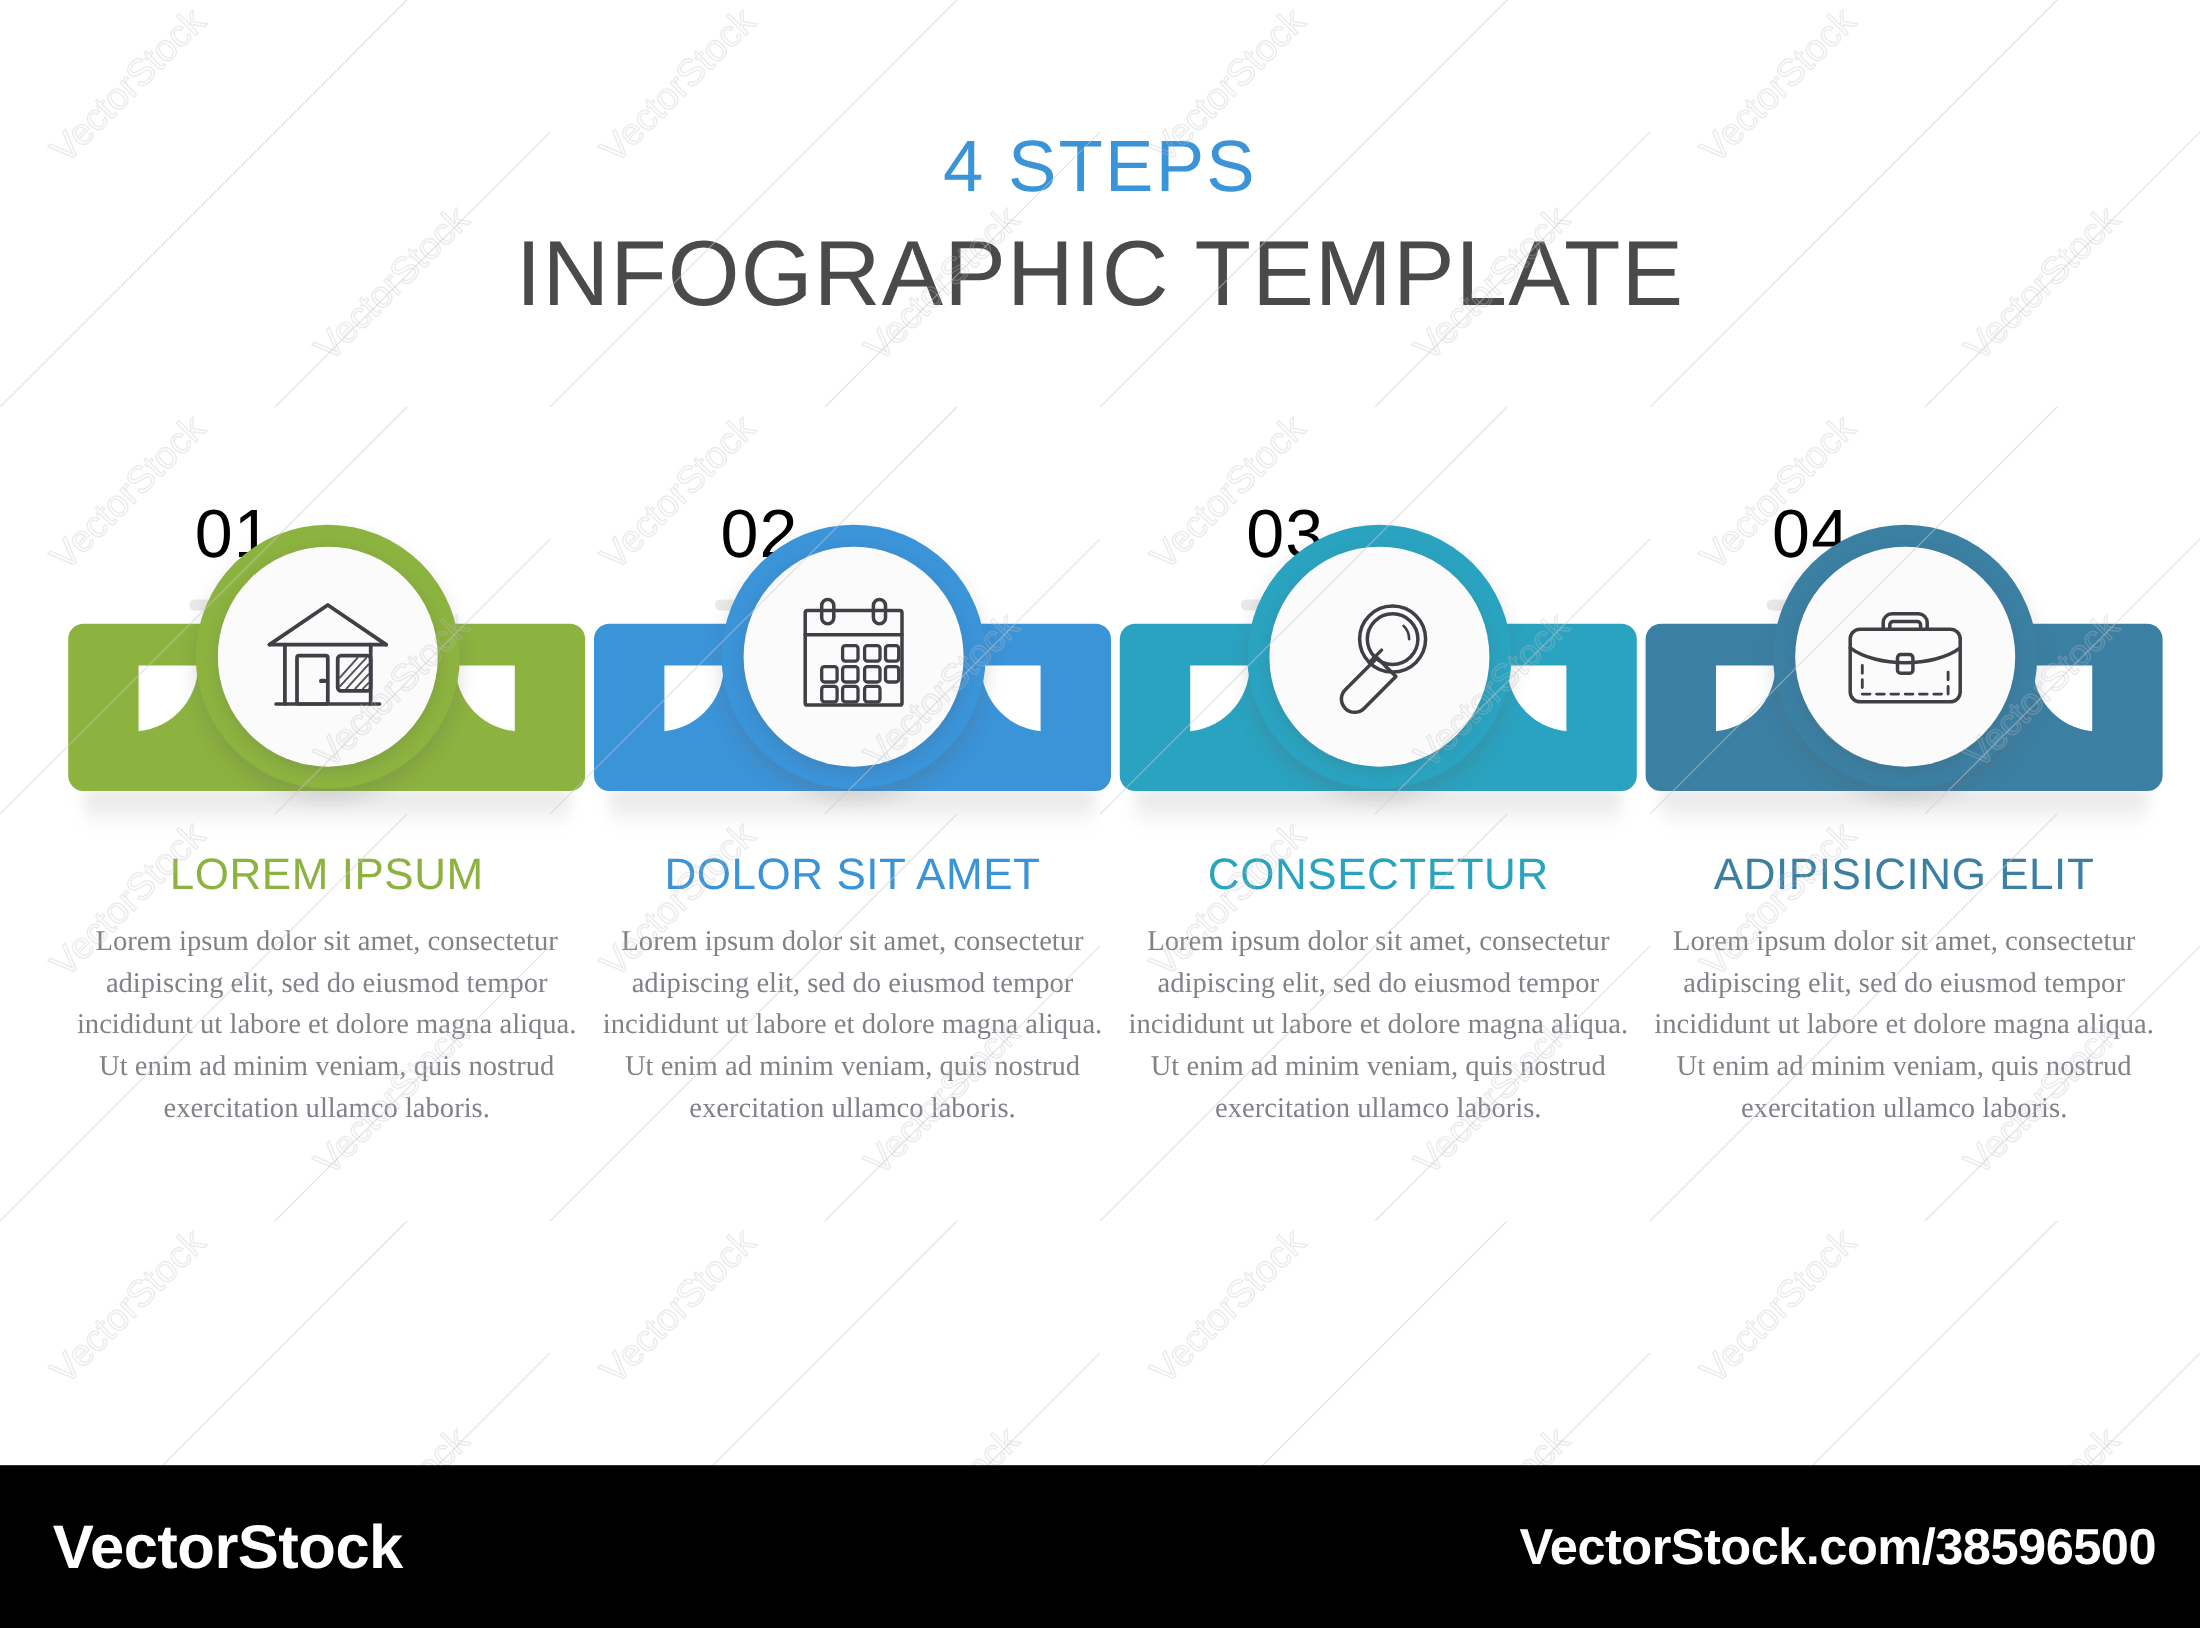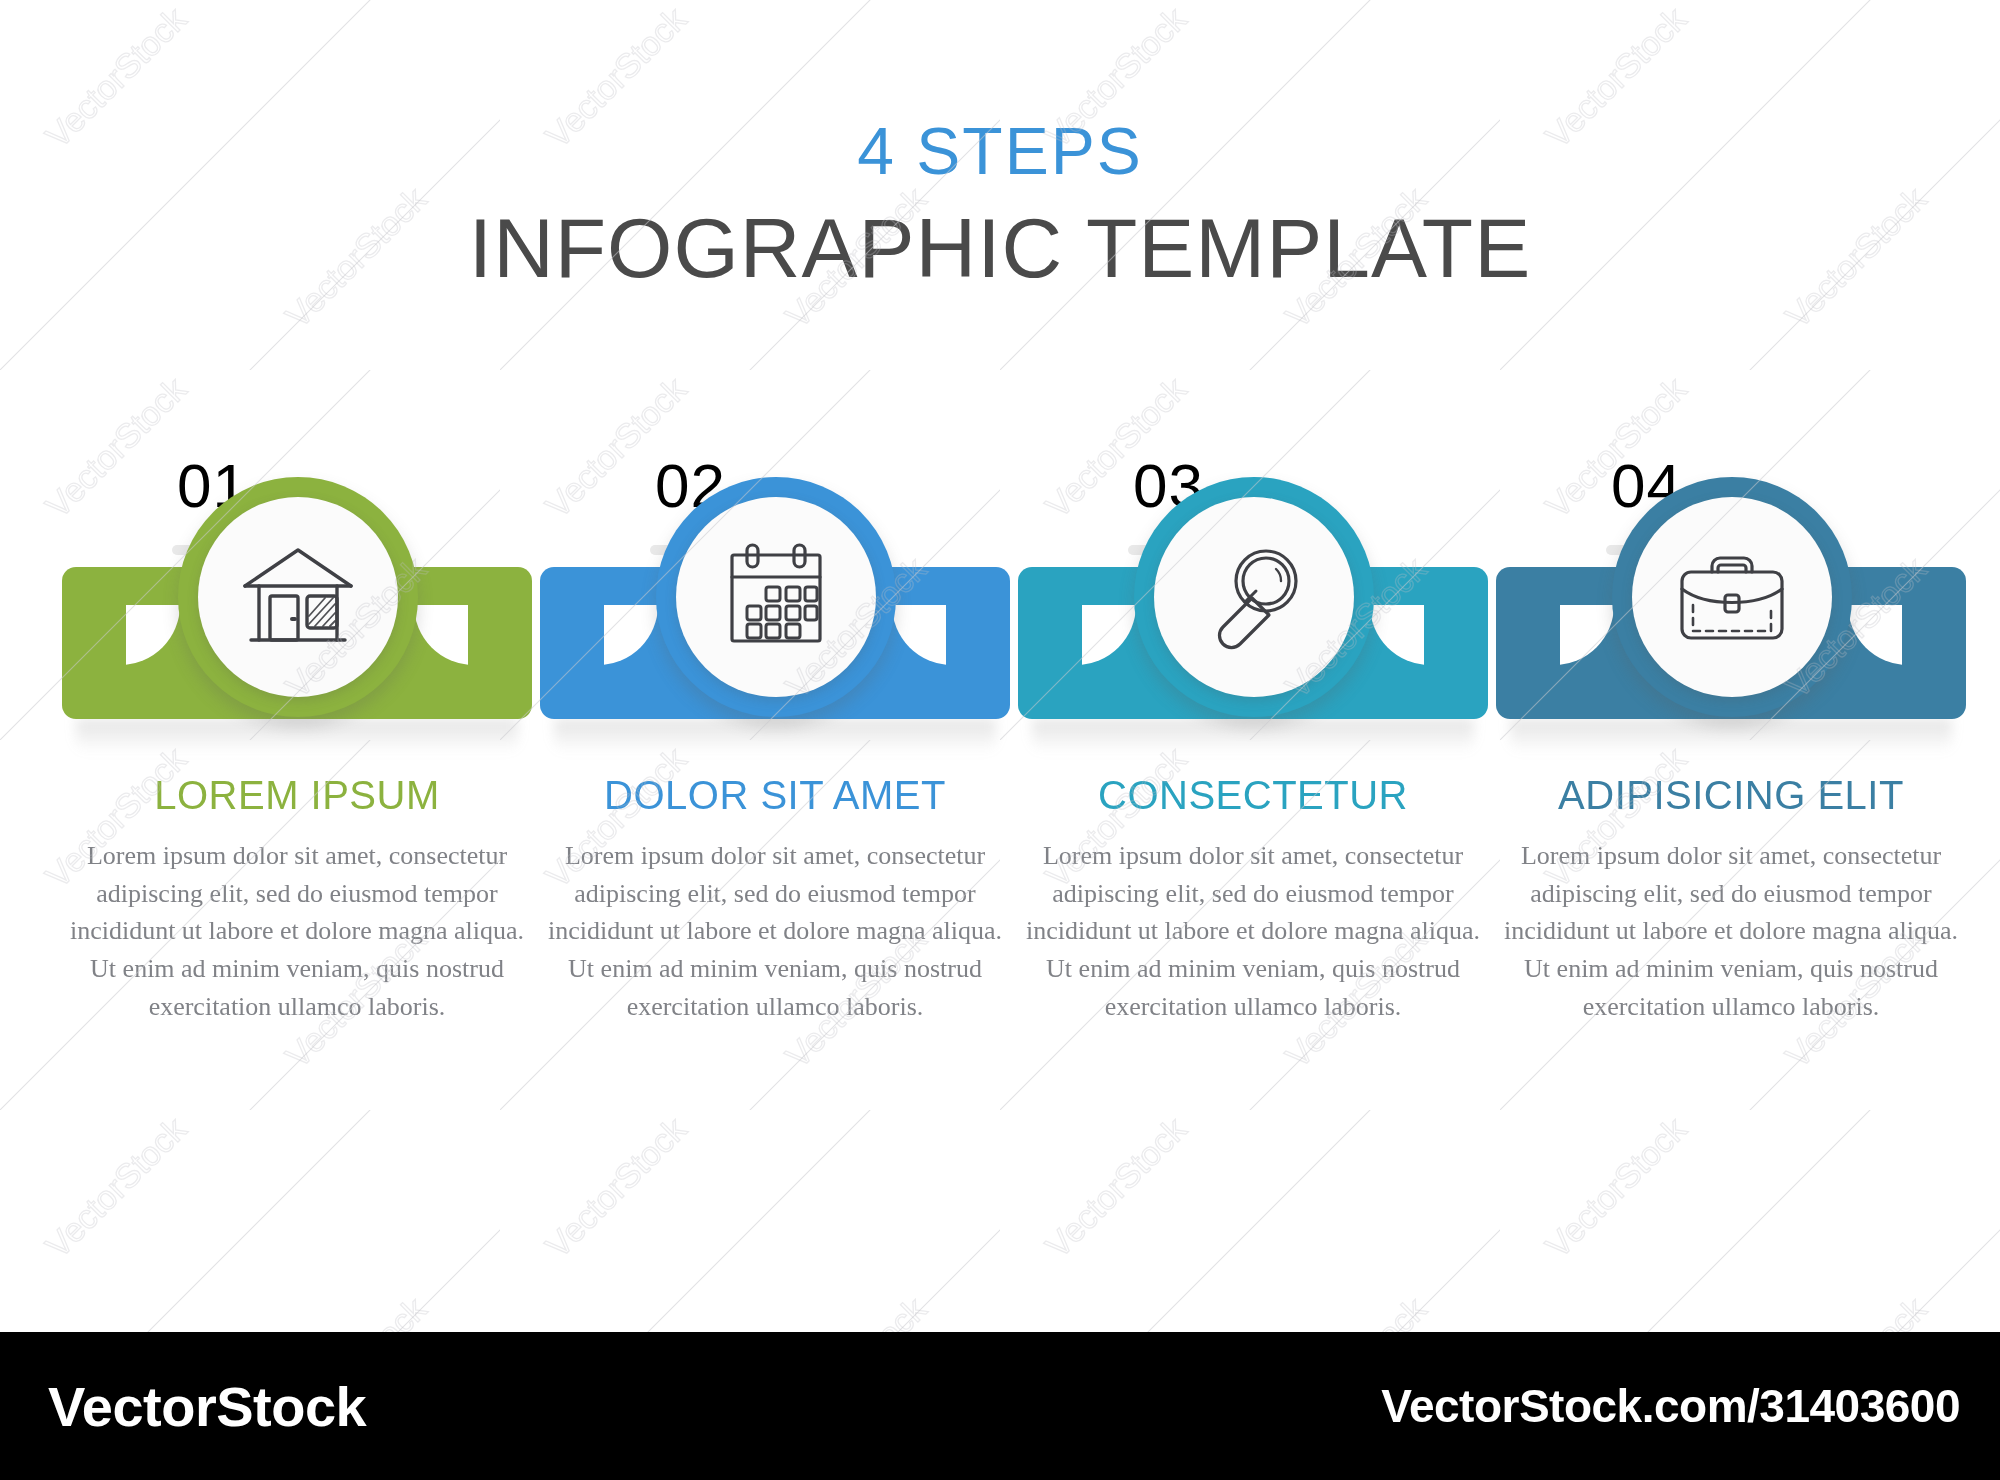--- a/index.html
+++ b/index.html
@@ -357,16 +357,16 @@
         <g transform="translate(300,330) rotate(-45)" opacity="0.30">
           <text x="0" y="0" font-family="'Liberation Sans', sans-serif" font-size="34" fill="none" stroke="#bcbcc2" stroke-width="1.3">VectorStock</text>
         </g>
       </pattern>
     </defs>
     <rect x="0" y="0" width="2000" height="1332" fill="url(#wmp)"></rect>
   </svg>
 
   <div class="footer">
     <div class="footer-brand">VectorStock</div>
-    <div class="footer-url">VectorStock.com/31403600</div>
+    <div class="footer-url">VectorStock.com/38596500</div>
   </div>
 
 </div>
 
 </body></html>

